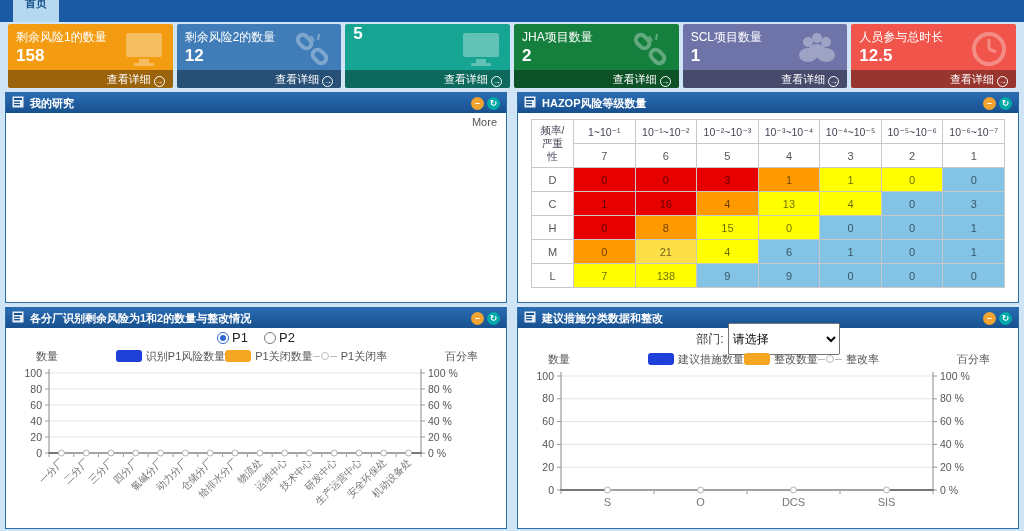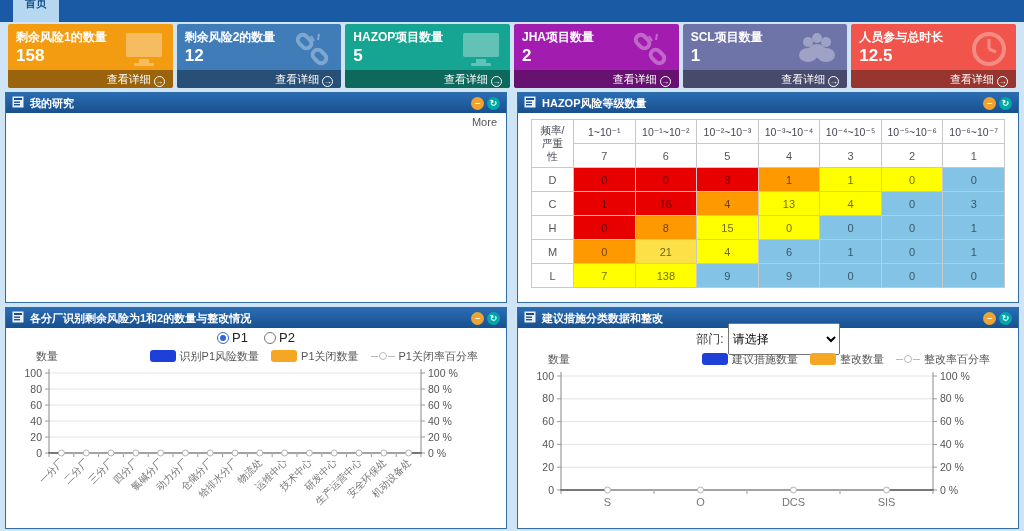--- a/index.html
+++ b/index.html
@@ -7,21 +7,21 @@
     font-family:"Liberation Sans","DejaVu Sans",sans-serif; background:#cfe4f4; }
 
   
   .topbar { height:22px; background:#1a5aa5; display:flex; align-items:flex-end; }
   .tab { margin-left:13px; background:#b5d7f0; color:#17528c; font-size:11px; font-weight:bold;
     padding:3px 12px 11px; border-radius:3px 3px 0 0; cursor:default; }
 
   
   .cards { display:flex; gap:4px; padding:2px 8px 0; height:67px; }
   .card { flex:1; position:relative; color:#fff; border-radius:2px; overflow:hidden; height:64px; }
-  .card-title { font-size:12px; font-weight:bold; padding:5px 8px 0; white-space:nowrap; }
+  .card-title { font-size:12px; font-weight:normal; padding:5px 8px 0; white-space:nowrap; }
   .card-value { font-size:17px; font-weight:bold; padding:0 8px; line-height:1.15; }
   .card-icon { position:absolute; right:8px; top:6px; opacity:.33; }
   .card-footer { position:absolute; left:0; right:0; bottom:0; height:18px; background:rgba(0,0,0,.36);
     font-size:11px; text-align:right; padding:2px 8px; cursor:pointer; }
   .arr { display:inline-block; width:11px; height:11px; border:1px solid #fff; border-radius:50%;
     font-size:8px; line-height:10px; text-align:center; vertical-align:-1px; margin-left:3px; }
 
   
   .grid { display:grid; grid-template-columns:1fr 1fr; grid-template-rows:211px 222px;
     gap:4px 10px; margin:3px 5px 0; }
@@ -52,21 +52,21 @@
   .radio-item { display:flex; align-items:center; gap:3px; cursor:pointer; }
   .radio { width:12px; height:12px; border:1px solid #777; border-radius:50%; position:relative; background:#fff; }
   .radio.sel { border-color:#3367d6; }
   .radio.sel::after { content:''; position:absolute; inset:2px; background:#3367d6; border-radius:50%; }
   .dept-row { display:flex; justify-content:center; align-items:center; gap:4px; height:22px;
     font-size:12px; color:#333; }
   .dept-row select { font-size:12px; width:112px; height:32px; }
   .legend-row { display:flex; align-items:center; height:18px; font-size:11px; color:#555; }
   .cap-left { margin-left:30px; }
   .cap-right { margin-right:28px; }
-  .leg-center { flex:1; display:flex; justify-content:flex-end; align-items:center; gap:12px; }
+  .leg-center { flex:1; display:flex; justify-content:center; align-items:center; gap:0; }
   .leg-item { display:inline-flex; align-items:center; gap:4px; }
   .swatch { width:26px; height:12px; border-radius:3px; display:inline-block; }
   .lsw { display:inline-flex; align-items:center; }
   .lsw .ld { width:7px; height:0; border-top:1px solid #bbb; display:inline-block; }
   .lsw .lc { width:8px; height:8px; border:1px solid #bbb; border-radius:50%; background:#fff;
     display:inline-block; margin:0 1px; }
   .chart-svg { display:block; margin:0 auto; }
 </style>
 </head>
 <body>
@@ -95,30 +95,29 @@
             <rect x="24" y="14" width="15" height="10" rx="5"></rect>
           </g>
           <g stroke="#fff" stroke-width="2">
             <line x1="20" y1="6" x2="23" y2="11"></line>
             <line x1="28" y1="4" x2="27" y2="10"></line>
           </g>
         </svg></span>
       <div class="card-footer"><span>查看详细</span><span class="arr">→</span></div>
     </div>
     <div class="card" style="background: rgb(22, 165, 146);">
-      <div class="card-title">HAZOP项目数量</div>
       <div class="card-value">5</div>
       <span class="card-icon"><svg width="42" height="38" viewBox="0 0 42 38">
           <rect x="3" y="3" width="36" height="24" rx="2" fill="#fff"></rect>
           <rect x="16" y="29" width="10" height="4" fill="#fff"></rect>
           <rect x="11" y="33" width="20" height="3" rx="1" fill="#fff"></rect>
         </svg></span>
       <div class="card-footer"><span>查看详细</span><span class="arr">→</span></div>
     </div>
-    <div class="card" style="background: #a21caf;">
+    <div class="card" style="background: #15803d;">
       <div class="card-title">JHA项目数量</div>
       <div class="card-value">2</div>
       <span class="card-icon"><svg width="42" height="38" viewBox="0 0 42 38">
           <g transform="rotate(45 21 19)" fill="none" stroke="#fff" stroke-width="4">
             <rect x="3" y="14" width="15" height="10" rx="5"></rect>
             <rect x="24" y="14" width="15" height="10" rx="5"></rect>
           </g>
           <g stroke="#fff" stroke-width="2">
             <line x1="20" y1="6" x2="23" y2="11"></line>
             <line x1="28" y1="4" x2="27" y2="10"></line>

